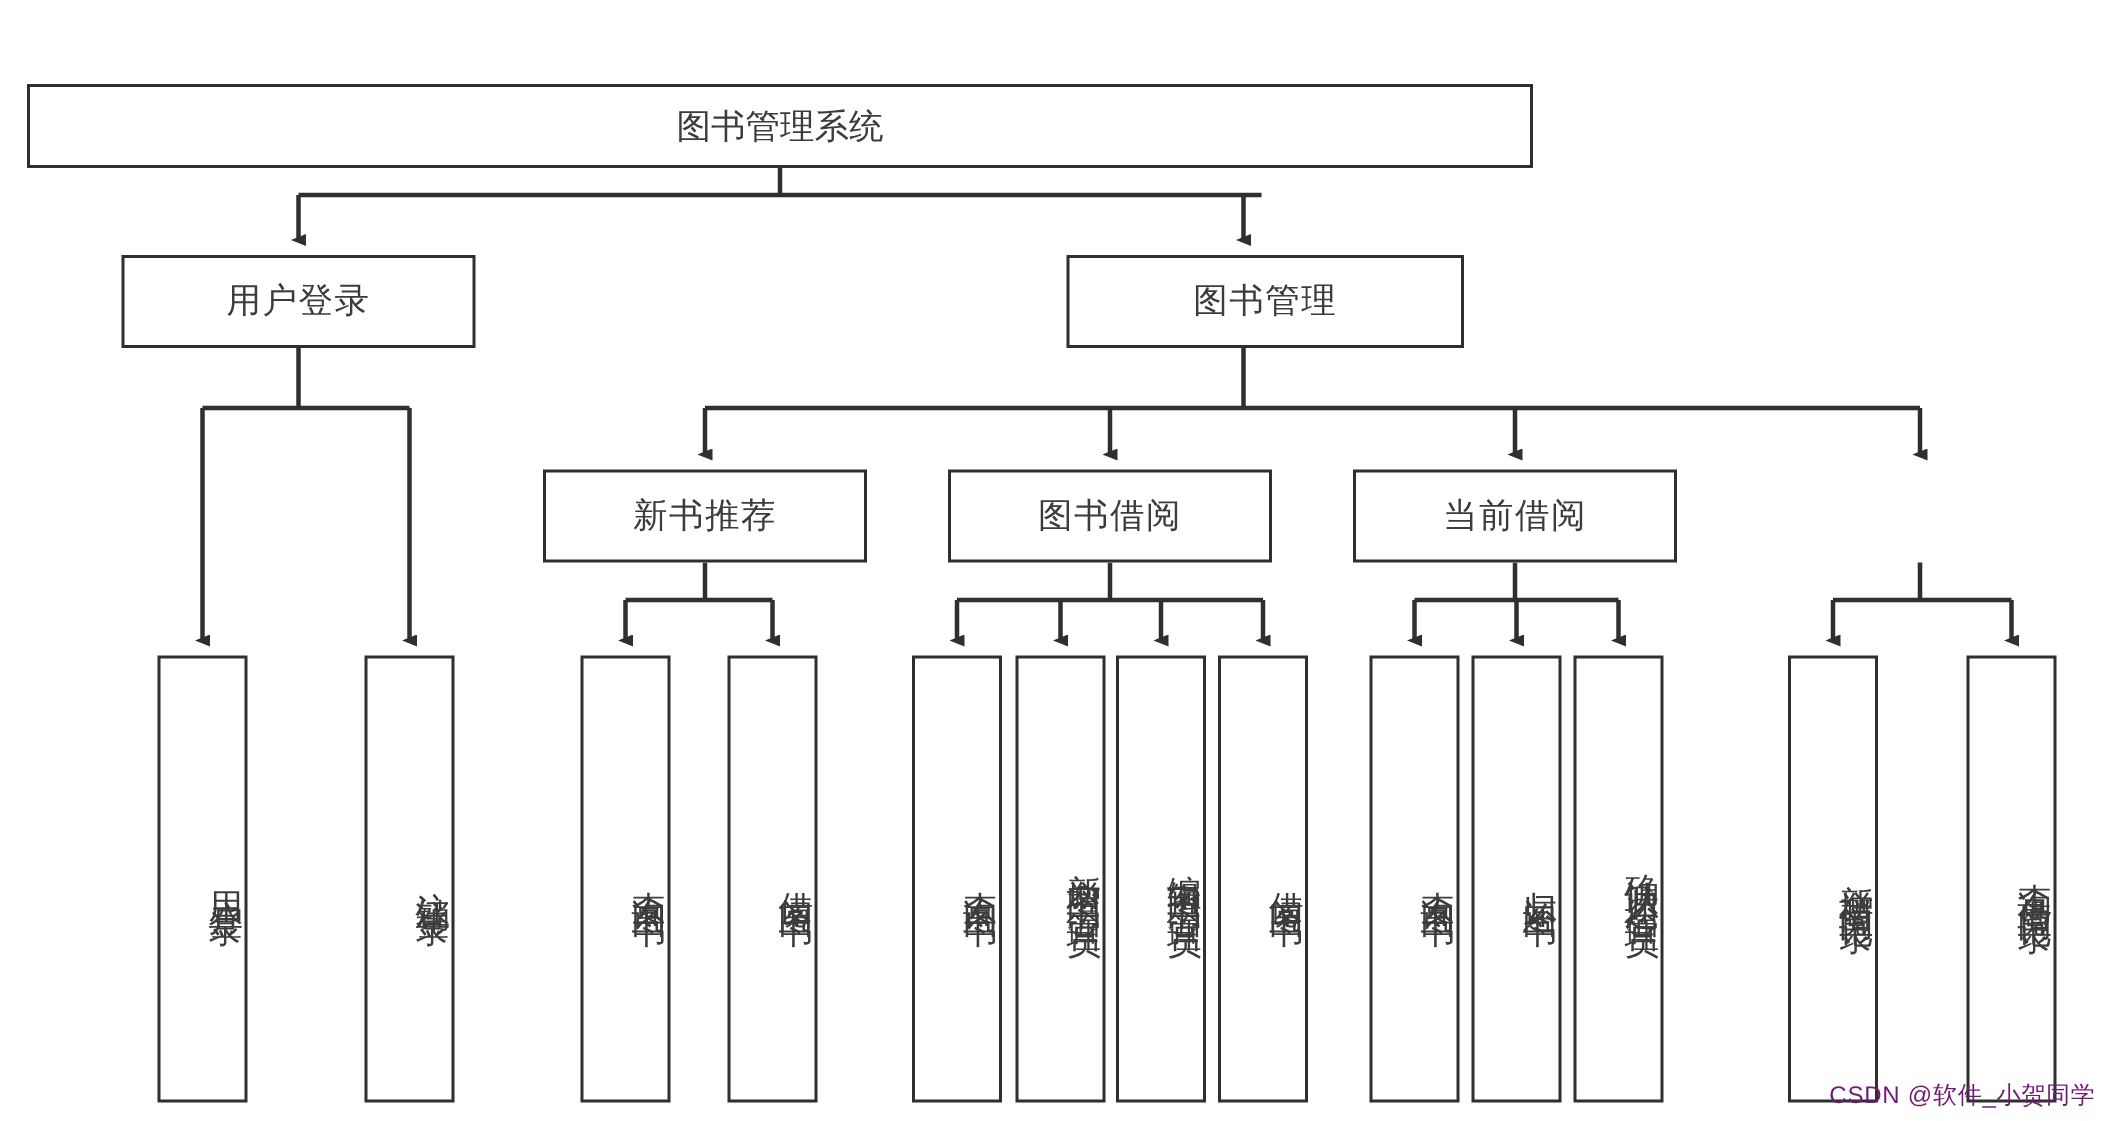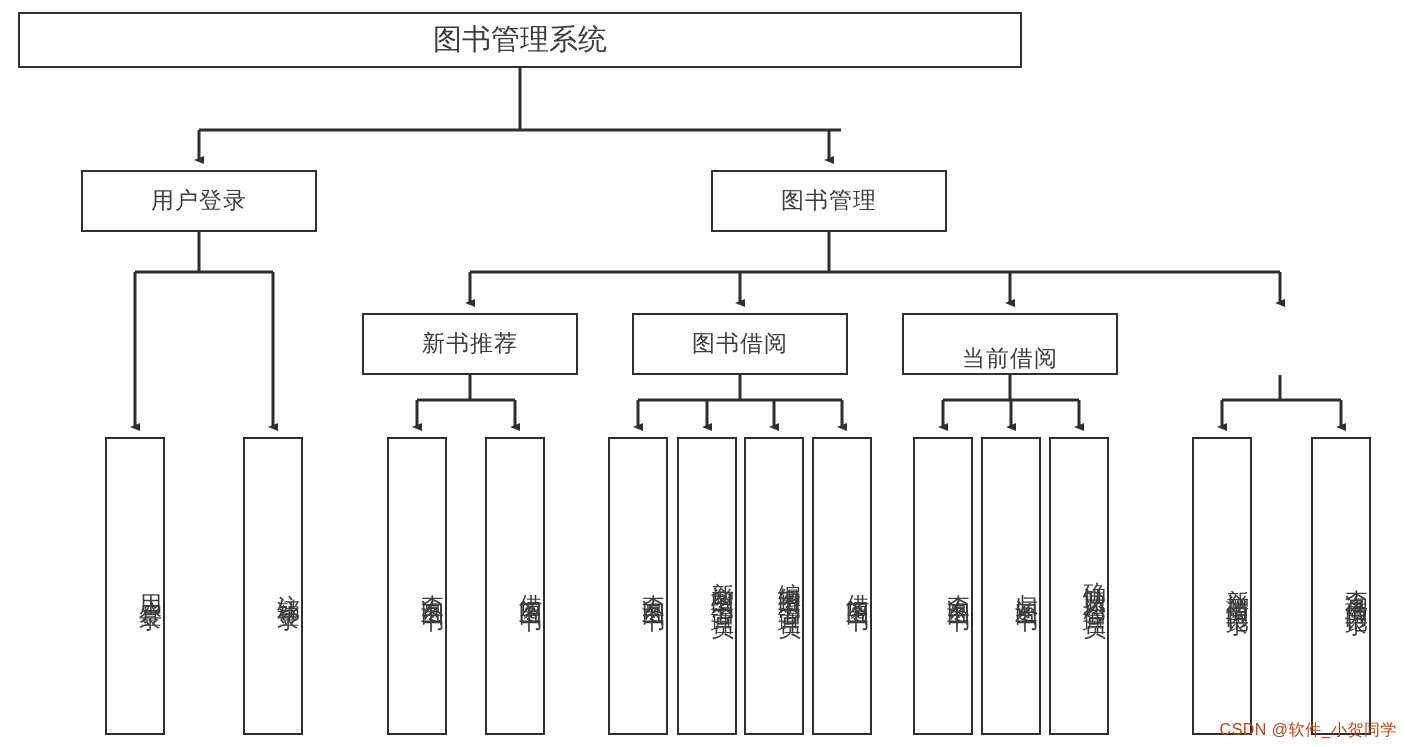--- a/index.html
+++ b/index.html
@@ -37,21 +37,22 @@
     text-align: center;
     color: #3c3c3c;
     z-index: 2;
   }
   .node.horiz {
     font-size: 23px;
     letter-spacing: 1px;
     line-height: 1.2;
   }
   .node.root {
-    font-size: 29px;
+    font-size: 23px;
+    margin-top: 44px;
   }
   .node.vert {
     writing-mode: vertical-rl;
     text-orientation: upright;
     font-size: 23px;
     letter-spacing: 5px;
     line-height: 1.05;
     padding: 6px 0;
     align-items: flex-start;
     justify-content: center;
@@ -60,21 +61,21 @@
     writing-mode: vertical-rl;
     text-orientation: upright;
     display: block;
     white-space: nowrap;
   }
   .watermark {
     position: absolute;
     right: 8px;
     bottom: 6px;
     font-size: 16px;
-    color: #c2410c;
+    color: #701a75;
     letter-spacing: 0.5px;
     white-space: nowrap;
     z-index: 5;
     font-family: "Liberation Sans", "DejaVu Sans", sans-serif;
   }
 </style>
 </head>
 <body>
 
 <div id="canvas">
@@ -129,31 +130,31 @@
     </g>
   </svg>
 
   <div class="node root" style="left:18px; top:12px; width:1004px; height:56px;">
     <span>图书管理系统</span>
   </div>
 
   <div class="node horiz" style="left:81px; top:170px; width:236px; height:62px;">
     <span>用户登录</span>
   </div>
-  <div class="node horiz" style="left:711px; top:170px; width:236px; height:62px;text-align:center;">
+  <div class="node horiz" style="left:711px; top:170px; width:265px; height:62px;text-align:center;">
     <span>图书管理</span>
   </div>
 
   <div class="node horiz" style="left:362px; top:313px; width:216px; height:62px;">
     <span>新书推荐</span>
   </div>
   <div class="node horiz" style="left:632px; top:313px; width:216px; height:62px;text-align:right;">
     <span>图书借阅</span>
   </div>
-  <div class="node horiz" style="left:902px; top:313px; width:216px; height:62px;align-items:flex-end;">
+  <div class="node horiz" style="left:902px; top:313px; width:216px; height:62px;">
     <span>当前借阅</span>
   </div>
 
   <div class="node vert" style="left:105px; top:437px; width:60px; height:298px;">
     <span class="vlabel">用户登录</span>
   </div>
   <div class="node vert" style="left:243px; top:437px; width:60px; height:298px;">
     <span class="vlabel">注销登录</span>
   </div>
 

